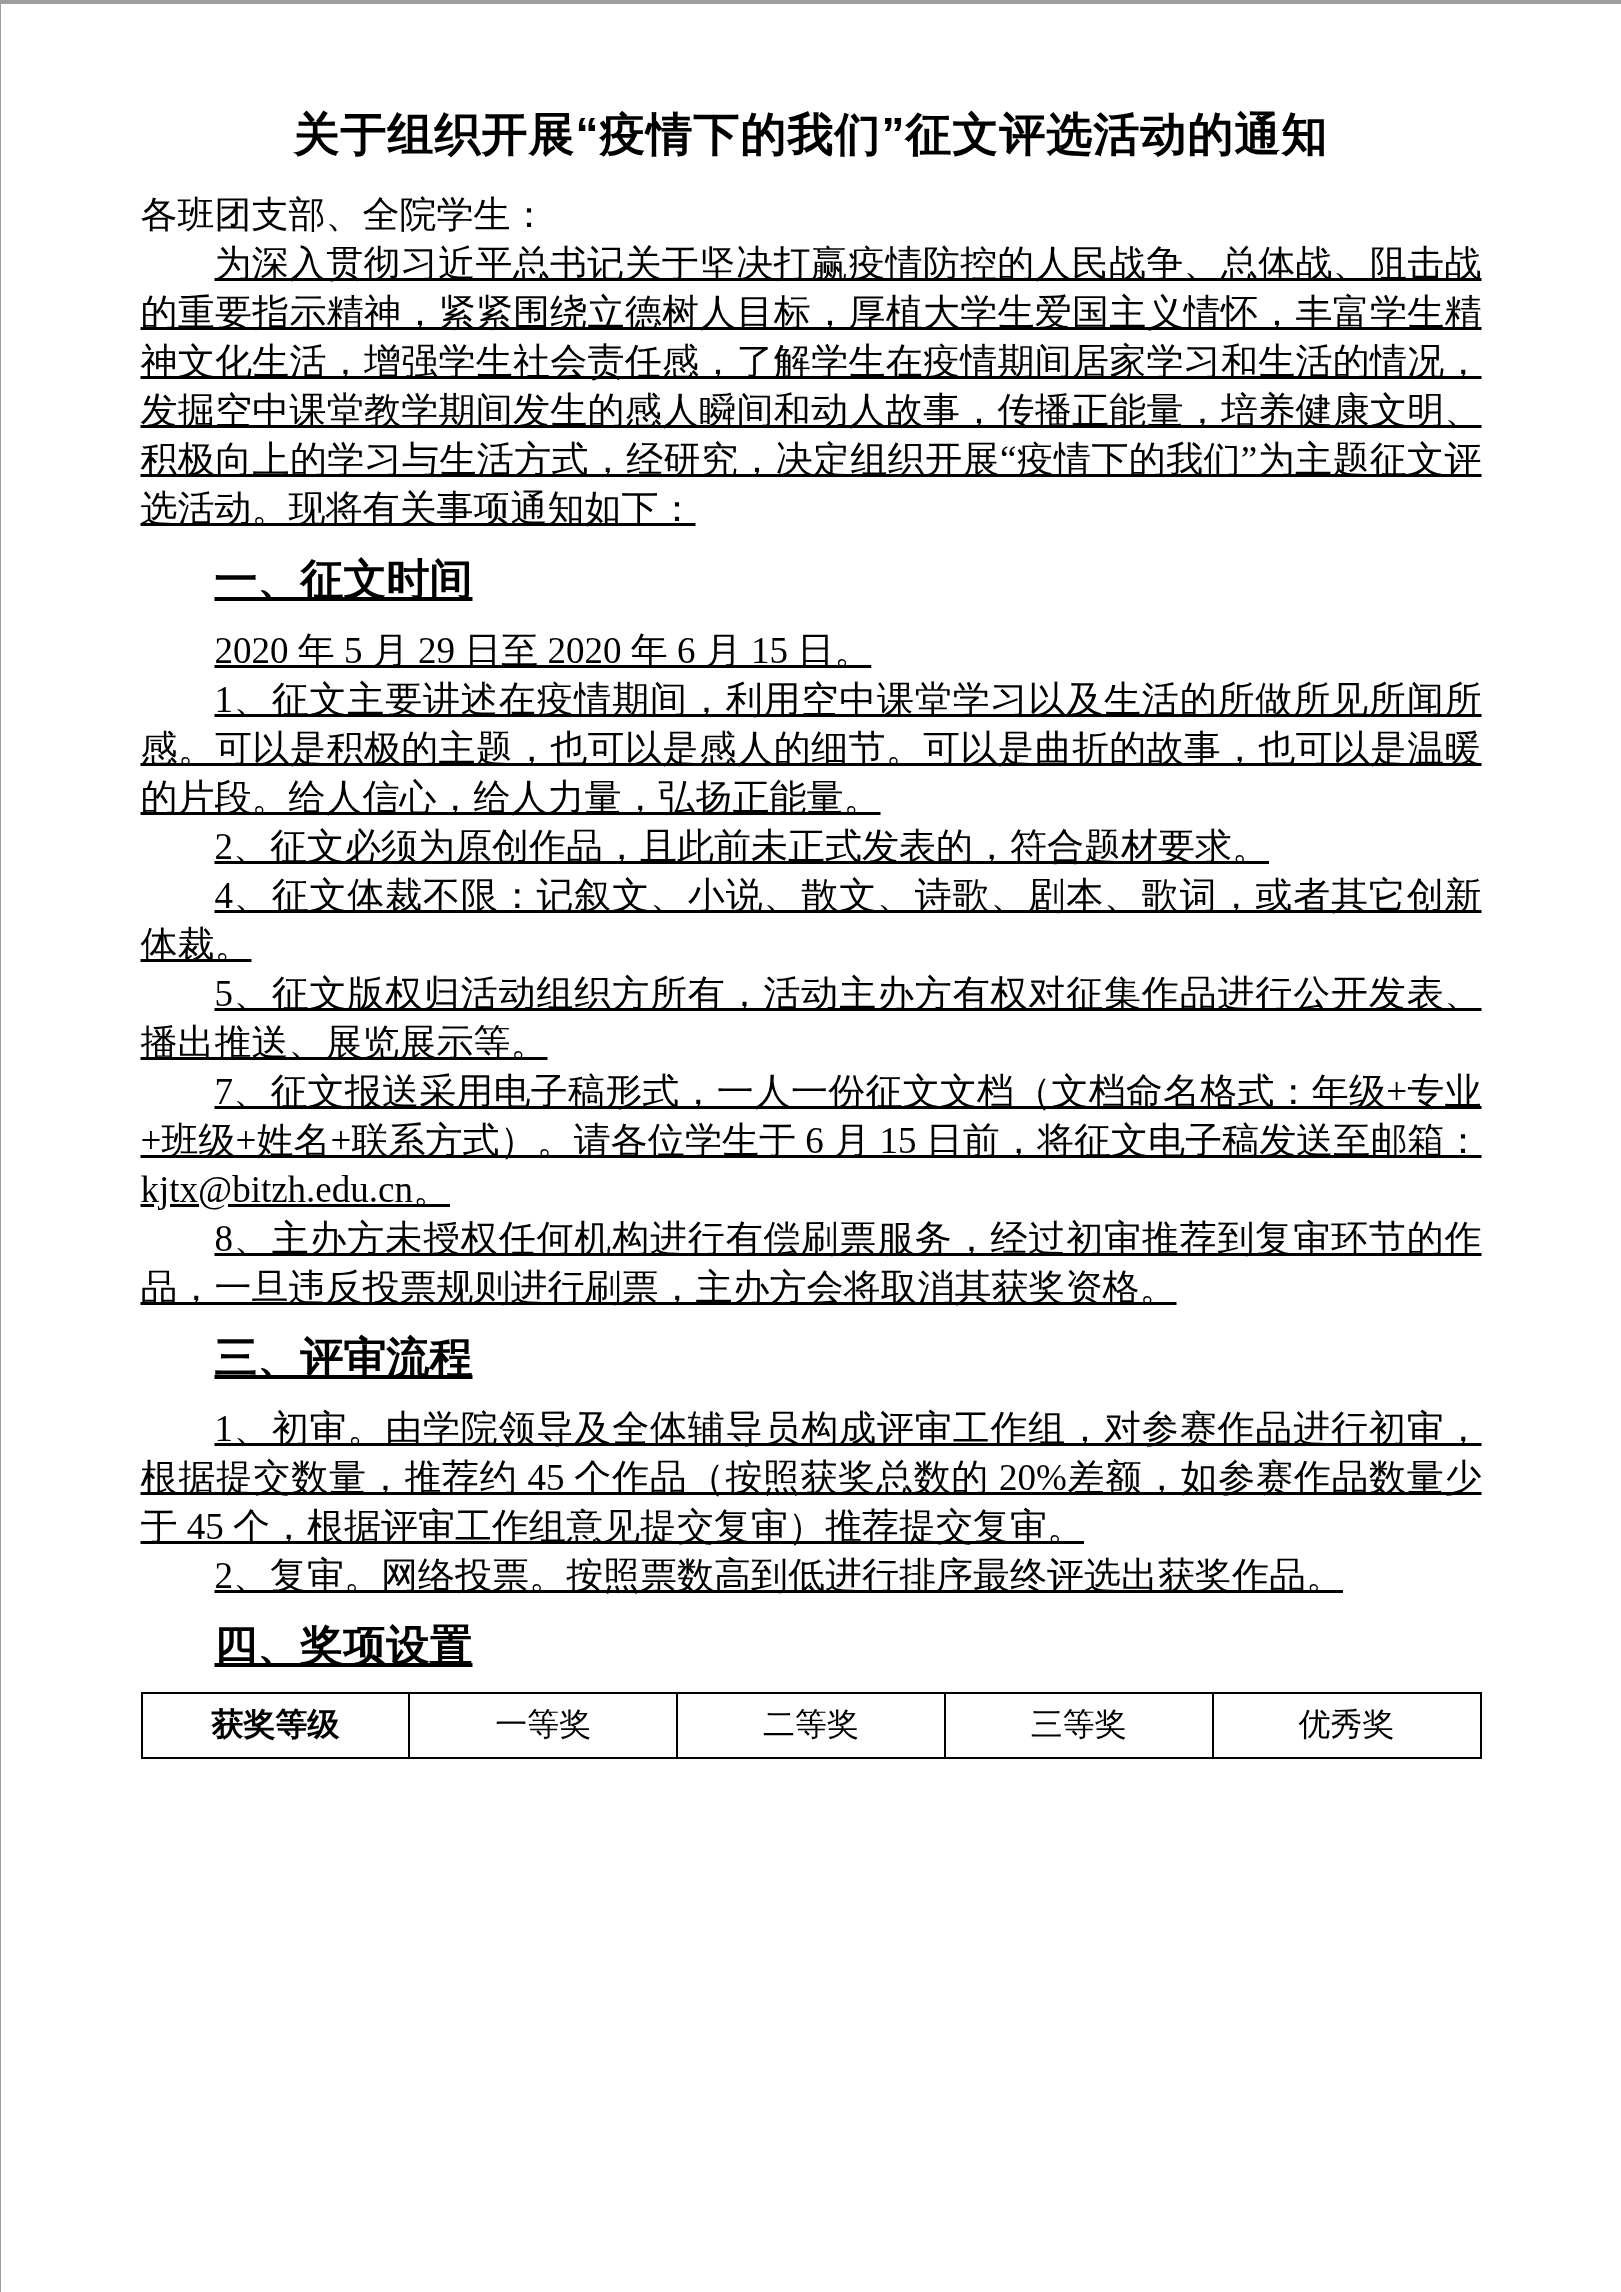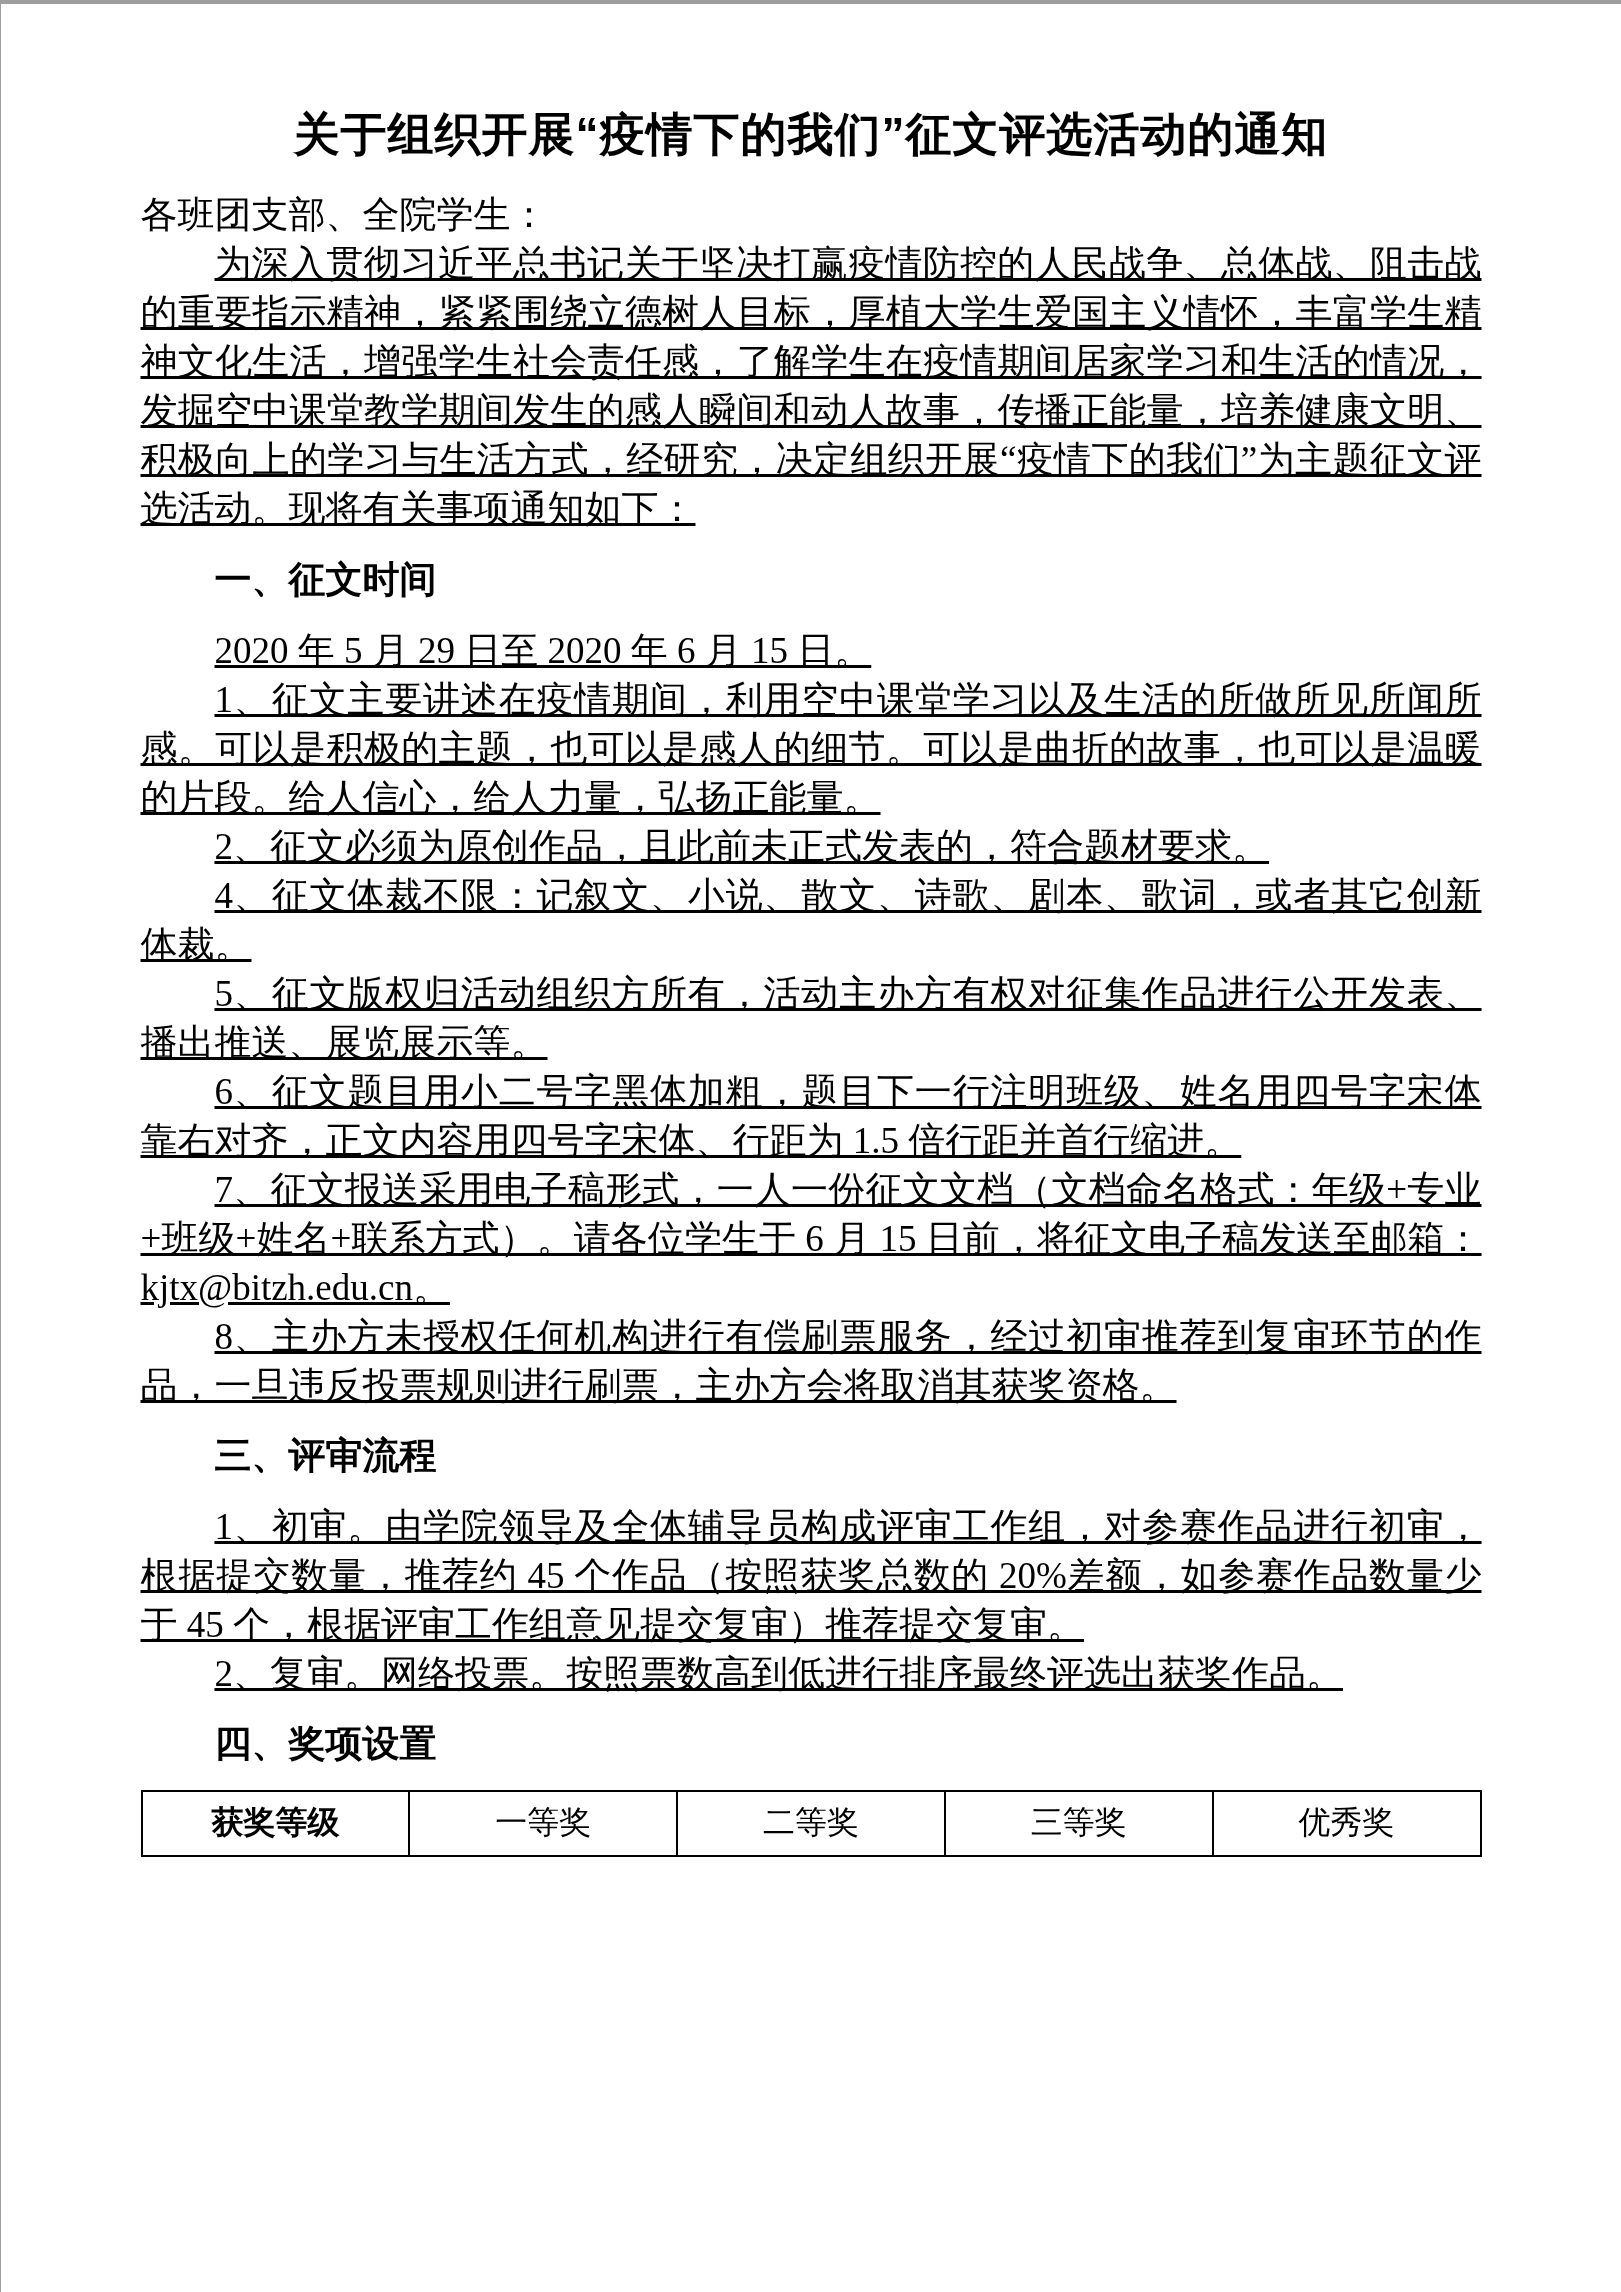--- a/index.html
+++ b/index.html
@@ -37,24 +37,25 @@
     font-size: 37px;
     line-height: 49px;
     margin: 0;
     text-indent: 2em;
     text-align: justify;
     text-decoration: underline;
   }
   .section-heading {
     font-family: "Liberation Sans", "DejaVu Sans", sans-serif;
     font-weight: 700;
-    font-size: 37px;
+    font-size: 43px;
     line-height: 49px;
     margin: 21.6px 0;
     padding-left: 74px;
+    text-decoration: underline;
   }
   .awards-table {
     width: 100%;
     border-collapse: collapse;
     table-layout: fixed;
     margin-top: 7.8px;
   }
   .awards-table td {
     border: 2px solid #000000;
     height: 63px;
@@ -82,21 +83,20 @@
   <div>
     <h2 class="section-heading">一、征文时间</h2>
     <p class="para">2020 年 5 月 29 日至 2020 年 6 月 15 日。</p>
   </div>
 
   <div>
     <p class="para">1、征文主要讲述在疫情期间，利用空中课堂学习以及生活的所做所见所闻所感。可以是积极的主题，也可以是感人的细节。可以是曲折的故事，也可以是温暖的片段。给人信心，给人力量，弘扬正能量。</p>
     <p class="para">2、征文必须为原创作品，且此前未正式发表的，符合题材要求。</p>
     <p class="para">4、征文体裁不限：记叙文、小说、散文、诗歌、剧本、歌词，或者其它创新体裁。</p>
     <p class="para">5、征文版权归活动组织方所有，活动主办方有权对征集作品进行公开发表、播出推送、展览展示等。</p>
-    <p class="para">6、征文题目用小二号字黑体加粗，题目下一行注明班级、姓名用四号字宋体靠右对齐，正文内容用四号字宋体、行距为 1.5 倍行距并首行缩进。</p>
     <p class="para">7、征文报送采用电子稿形式，一人一份征文文档（文档命名格式：年级+专业+班级+姓名+联系方式）。请各位学生于 6 月 15 日前，将征文电子稿发送至邮箱：kjtx@bitzh.edu.cn。</p>
     <p class="para">8、主办方未授权任何机构进行有偿刷票服务，经过初审推荐到复审环节的作品，一旦违反投票规则进行刷票，主办方会将取消其获奖资格。</p>
   </div>
 
   <div>
     <h2 class="section-heading">三、评审流程</h2>
     <p class="para">1、初审。由学院领导及全体辅导员构成评审工作组，对参赛作品进行初审，根据提交数量，推荐约 45 个作品（按照获奖总数的 20%差额，如参赛作品数量少于 45 个，根据评审工作组意见提交复审）推荐提交复审。</p>
     <p class="para">2、复审。网络投票。按照票数高到低进行排序最终评选出获奖作品。</p>
   </div>
 

